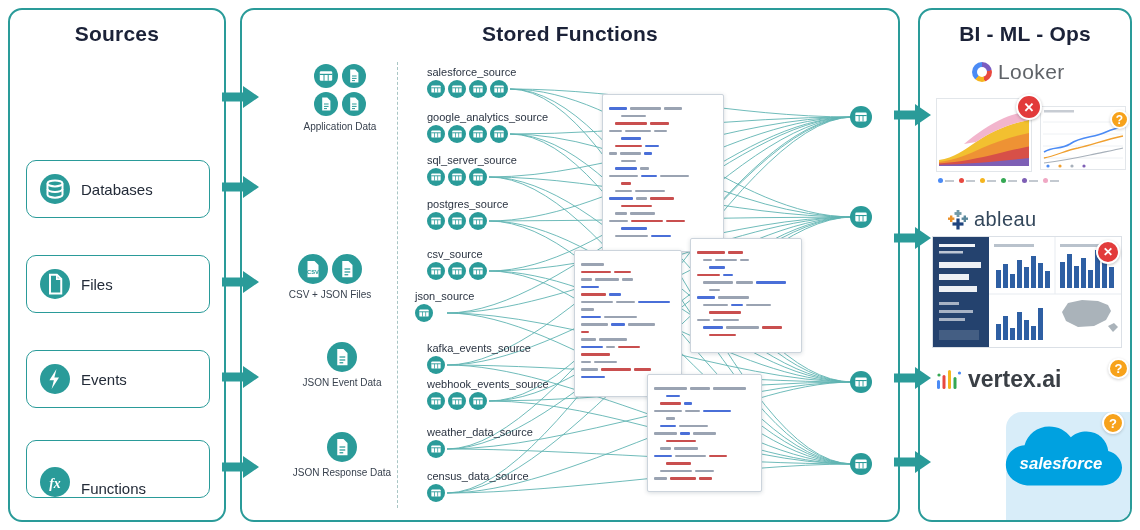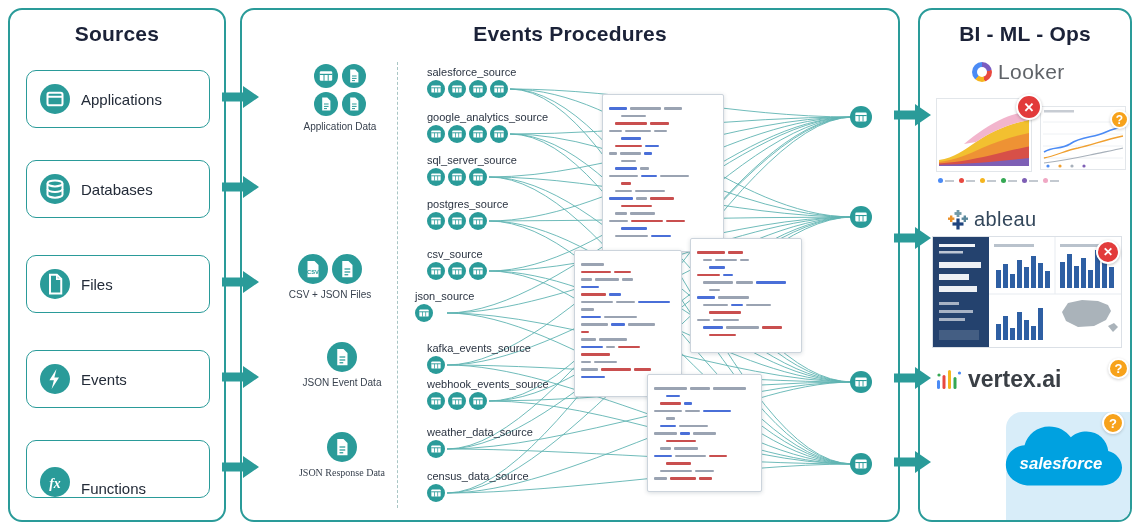--- a/index.html
+++ b/index.html
@@ -80,30 +80,20 @@
   .sf-q { left:182px; top:6px;  width:22px; height:22px; font-size:13px; }
 </style>
 </head>
 <body>
 
 <div class="canvas">
 
   <section class="panel panel-sources">
     <h2>Sources</h2>
     <div id="sources-list" class="abs-fill">
-        <div class="source-box" style="top: 60px;">
-          <span class="src-ic">
-            <svg width="30" height="30" viewBox="0 0 24 24">
-              <circle cx="12" cy="12" r="12" fill="#2a9b99"></circle>
-              <rect x="6" y="7" width="12" height="10" rx="1.5" fill="none" stroke="#fff" stroke-width="1.6"></rect>
-              <line x1="6" y1="10.2" x2="18" y2="10.2" stroke="#fff" stroke-width="1.6"></line>
-            </svg>
-          </span>
-          <span class="lbl">Applications</span>
-        </div>
         <div class="source-box" style="top: 150px;">
           <span class="src-ic">
             <svg width="30" height="30" viewBox="0 0 24 24">
               <circle cx="12" cy="12" r="12" fill="#2a9b99"></circle>
               <ellipse cx="12" cy="7.5" rx="6" ry="2.4" fill="none" stroke="#fff" stroke-width="1.6"></ellipse>
               <path d="M6 7.5v9c0 1.3 2.7 2.4 6 2.4s6-1.1 6-2.4v-9" fill="none" stroke="#fff" stroke-width="1.6"></path>
               <path d="M6 12c0 1.3 2.7 2.4 6 2.4s6-1.1 6-2.4" fill="none" stroke="#fff" stroke-width="1.6"></path>
             </svg>
           </span>
           <span class="lbl">Databases</span>
@@ -133,21 +123,21 @@
               <circle cx="12" cy="12" r="12" fill="#2a9b99"></circle>
               <text x="12" y="16.5" font-size="11" font-style="italic" font-weight="bold" fill="#fff" text-anchor="middle" font-family="Liberation Serif, serif">fx</text>
             </svg>
           </span>
           <span class="lbl">Functions</span>
         </div>
       </div>
   </section>
 
   <section class="panel panel-middle">
-    <h2>Events Procedures</h2>
+    <h2>Stored Functions</h2>
     <svg id="connectors">
         <g fill="none" stroke="#2a9b99" stroke-width="0.9" opacity="0.75">
           <path d="M268,79 C388,79 490,107 611,107"></path>
           <path d="M268,79 C388,79 490,207 611,207"></path>
           <path d="M268,79 C388,79 490,372 611,372"></path>
           <path d="M268,79 C388,79 490,454 611,454"></path>
           <path d="M268,124 C388,124 490,107 611,107"></path>
           <path d="M268,124 C388,124 490,207 611,207"></path>
           <path d="M268,124 C388,124 490,372 611,372"></path>
           <path d="M268,124 C388,124 490,454 611,454"></path>
@@ -242,21 +232,21 @@
             <span style="line-height: 0;"><svg width="30" height="30" viewBox="0 0 24 24">
                 <circle cx="12" cy="12" r="12" fill="#2a9b99"></circle>
                 <path d="M8.2 5.5h5l3.2 3.2v9.8H8.2z" fill="#fff"></path>
                 <line x1="10" y1="12" x2="14.6" y2="12" stroke="#2a9b99" stroke-width="1"></line>
                 <line x1="10" y1="14.4" x2="14.6" y2="14.4" stroke="#2a9b99" stroke-width="1"></line>
                 <line x1="10" y1="16.6" x2="13" y2="16.6" stroke="#2a9b99" stroke-width="1"></line>
               </svg></span>
           </div>
           <div class="cap">JSON Event Data</div>
         </div>
-        <div class="staging" style="left: 45px; top: 422px; font-family: Liberation Serif, serif;">
+        <div class="staging" style="left: 45px; top: 422px;">
           <div class="icons" style="width: 40px;">
             <span style="line-height: 0;"><svg width="30" height="30" viewBox="0 0 24 24">
                 <circle cx="12" cy="12" r="12" fill="#2a9b99"></circle>
                 <path d="M8.2 5.5h5l3.2 3.2v9.8H8.2z" fill="#fff"></path>
                 <line x1="10" y1="12" x2="14.6" y2="12" stroke="#2a9b99" stroke-width="1"></line>
                 <line x1="10" y1="14.4" x2="14.6" y2="14.4" stroke="#2a9b99" stroke-width="1"></line>
                 <line x1="10" y1="16.6" x2="13" y2="16.6" stroke="#2a9b99" stroke-width="1"></line>
               </svg></span>
           </div>
           <div class="cap">JSON Response Data</div>

